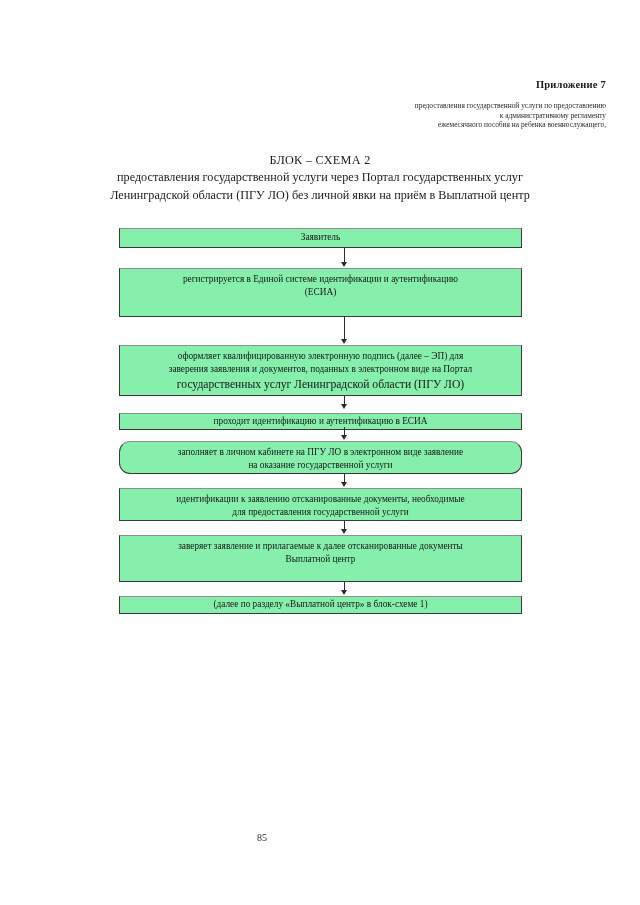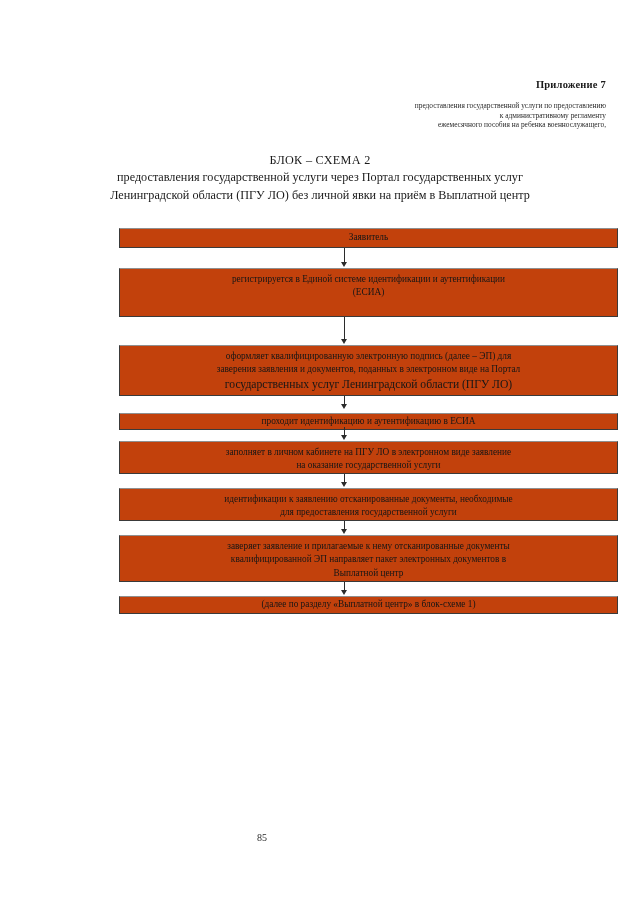--- a/index.html
+++ b/index.html
@@ -66,25 +66,25 @@
   .flow {
     position: absolute;
     left: 119px;
     top: 228px;
     width: 453px;
   }
 
   .node {
     position: absolute;
     left: 0;
-    width: 499px;
+    width: 403px;
     box-sizing: border-box;
     border: 1px solid #3a3a3a;
     border-top-color: #8f8f8f;
-    background: #c2410c;
+    background: #86efac;
     display: flex;
     flex-direction: column;
     justify-content: flex-start;
     align-items: center;
     padding-top: 4px;
   }
   .node-text {
     font-size: 9.3px;
     line-height: 1.45;
     text-align: center;
@@ -157,21 +157,21 @@
     <div class="node center-v" style="top:0px; height:20px;">
       <div class="node-text">Заявитель</div>
     </div>
 
     <div class="arrow" style="top:20px; height:20px;">
       <div class="shaft" style="height:15px;"></div>
       <div class="head" style="top:14px;"></div>
     </div>
 
     <div class="node" style="top:40px; height:49px;">
-      <div class="node-text">регистрируется в Единой системе идентификации и аутентификации</div>
+      <div class="node-text">регистрируется в Единой системе идентификации и аутентификацию</div>
       <div class="node-text">(ЕСИА)</div>
     </div>
 
     <div class="arrow" style="top:89px; height:28px;">
       <div class="shaft" style="height:23px;"></div>
       <div class="head" style="top:22px;"></div>
     </div>
 
     <div class="node" style="top:117px; height:51px;">
       <div class="node-text">оформляет  квалифицированную электронную подпись (далее – ЭП) для</div>
@@ -186,43 +186,42 @@
 
     <div class="node center-v" style="top:185px; height:17px;">
       <div class="node-text">проходит идентификацию и аутентификацию в ЕСИА</div>
     </div>
 
     <div class="arrow" style="top:199px; height:14px;">
       <div class="shaft" style="height:9px;"></div>
       <div class="head" style="top:8px;"></div>
     </div>
 
-    <div class="node" style="top:213px; height:33px;">
+    <div class="node" style="top:213px; height:33px;border-radius:11px;">
       <div class="node-text">заполняет в личном кабинете на ПГУ ЛО в электронном виде заявление</div>
       <div class="node-text">на оказание государственной услуги</div>
     </div>
 
     <div class="arrow" style="top:246px; height:14px;">
       <div class="shaft" style="height:9px;"></div>
       <div class="head" style="top:8px;"></div>
     </div>
 
     <div class="node" style="top:260px; height:33px;">
       <div class="node-text">идентификации  к заявлению отсканированные документы, необходимые</div>
       <div class="node-text">для предоставления государственной услуги</div>
     </div>
 
     <div class="arrow" style="top:293px; height:14px;">
       <div class="shaft" style="height:9px;"></div>
       <div class="head" style="top:8px;"></div>
     </div>
 
     <div class="node" style="top:307px; height:47px;">
-      <div class="node-text">заверяет заявление и прилагаемые к нему отсканированные документы</div>
-      <div class="node-text">квалифицированной ЭП направляет пакет электронных документов в</div>
+      <div class="node-text">заверяет заявление и прилагаемые к далее отсканированные документы</div>
       <div class="node-text">Выплатной центр</div>
     </div>
 
     <div class="arrow" style="top:354px; height:14px;">
       <div class="shaft" style="height:9px;"></div>
       <div class="head" style="top:8px;"></div>
     </div>
 
     <div class="node center-v" style="top:368px; height:18px;">
       <div class="node-text">(далее по разделу «Выплатной центр» в блок-схеме 1)</div>

